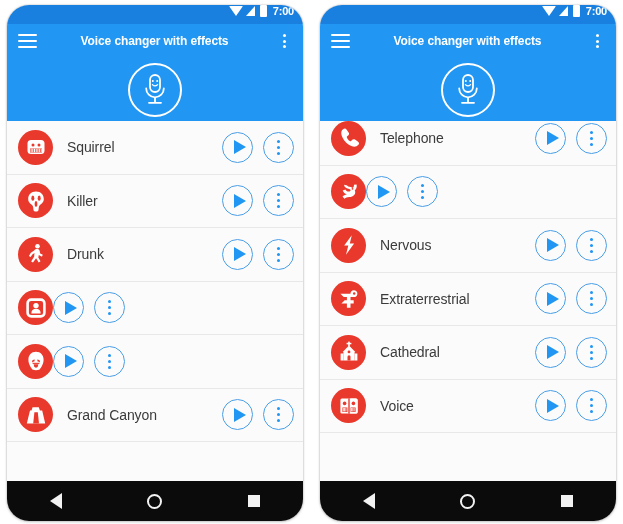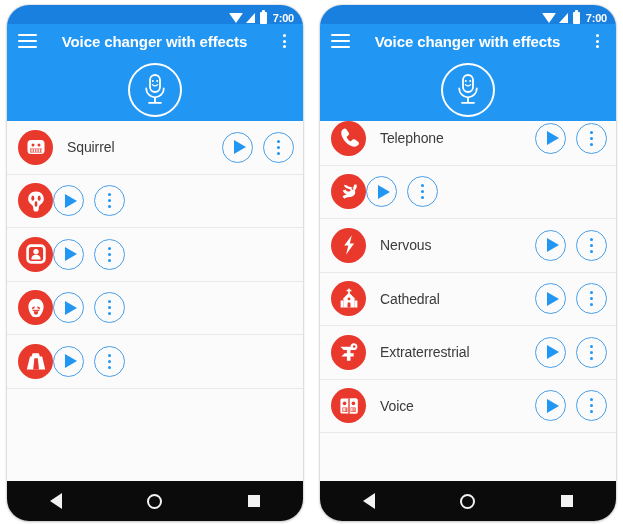--- a/index.html
+++ b/index.html
@@ -35,21 +35,21 @@
     box-shadow: 0 0 2px rgba(0,0,0,.28), 0 1px 3px rgba(0,0,0,.18);
   }
   .phone.left  { margin-left: 7px; }
   .phone.right { margin-right: 7px; }
 
   
   .statusbar {
     height: 19px;
     background: #1a80e0;
     display: flex;
-    align-items: flex-end;
+    align-items: flex-start;
     justify-content: flex-end;
     padding-right: 9px;
     box-sizing: border-box;
   }
   .status-icons {
     display: flex;
     align-items: center;
     gap: 3px;
   }
   .ic-wifi {
@@ -110,21 +110,21 @@
   .hamburger span {
     display: block;
     height: 2px;
     background: #ffffff;
     border-radius: 1px;
   }
   .appbar-title {
     flex: 1;
     text-align: center;
     color: #ffffff;
-    font-size: 15px;
+    font-size: 12px;
     font-weight: bold;
     letter-spacing: -0.1px;
     margin-right: 4px;
   }
   .overflow-dots {
     width: 16px;
     height: 18px;
     display: flex;
     flex-direction: column;
     align-items: center;
@@ -335,20 +335,40 @@
         </div>
         <div class="row">
           <div class="avatar">
             <svg width="24" height="24" viewBox="0 0 24 24">
               <path d="M12 2.5c5 0 7.8 3.4 7.8 7.4 0 3.5-2.4 4.8-3.8 6-1.4 1.2-1.2 3.2-1.5 5-.2 1.3-1.2 1.6-2.5 1.6s-2.3-.3-2.5-1.6c-.3-1.8-.1-3.8-1.5-5-1.4-1.2-3.8-2.5-3.8-6C4.2 5.9 7 2.5 12 2.5z" fill="#ffffff"></path>
               <ellipse cx="8.8" cy="9.2" rx="1.5" ry="2.6" fill="#e8392c"></ellipse>
               <ellipse cx="15.2" cy="9.2" rx="1.5" ry="2.6" fill="#e8392c"></ellipse>
               <ellipse cx="12" cy="15" rx="1.4" ry="3" fill="#e8392c"></ellipse>
             </svg>
           </div>
+          <div class="row-label">Killer</div>
+          <div class="btn-circle">
+            <span class="play-tri"></span>
+          </div>
+          <div class="btn-circle">
+            <span class="vdots">
+              <i></i>
+              <i></i>
+              <i></i>
+            </span>
+          </div>
+        </div>
+        <div class="row">
+          <div class="avatar">
+            <svg width="24" height="24" viewBox="0 0 24 24">
+              <circle cx="13.5" cy="4.3" r="2.3" fill="#ffffff"></circle>
+              <path d="M13.4 7c1.2 0 2 .8 2.2 1.8l.6 2.6 2.6 1.4-.9 1.9-3.1-1.6-.5 2.3 2.2 3.9-1.8 1.2-2.6-4.3-3.1 4.4-1.9-1.2 3-4.6.4-3.8-2.2 1.5-1.6 2.6-1.8-1 1.9-3.3 3.4-2.4c.7-.9 1.6-1.4 3.2-1.4z" fill="#ffffff"></path>
+            </svg>
+          </div>
+          <div class="row-label">Drunk</div>
           <div class="btn-circle">
             <span class="play-tri"></span>
           </div>
           <div class="btn-circle">
             <span class="vdots">
               <i></i>
               <i></i>
               <i></i>
             </span>
           </div>
@@ -392,20 +412,21 @@
             </span>
           </div>
         </div>
         <div class="row">
           <div class="avatar">
             <svg width="24" height="24" viewBox="0 0 24 24">
               <path d="M8.6 4.2h6.2l1.1 3.3h2.3l3 13H2.8l3.2-13h1.5z" fill="#ffffff"></path>
               <path d="M10.4 9.2h3.4l1.2 11.3H9.2z" fill="#e8392c"></path>
             </svg>
           </div>
+          <div class="row-label">Grand Canyon</div>
           <div class="btn-circle">
             <span class="play-tri"></span>
           </div>
           <div class="btn-circle">
             <span class="vdots">
               <i></i>
               <i></i>
               <i></i>
             </span>
           </div>
@@ -509,48 +530,48 @@
             <span class="vdots">
               <i></i>
               <i></i>
               <i></i>
             </span>
           </div>
         </div>
         <div class="row">
           <div class="avatar">
             <svg width="24" height="24" viewBox="0 0 24 24">
+              <path d="M16.8 3.3c2.2 0 3.6 1.5 3.6 3.4 0 2-1.5 3.4-3.6 3.4h-3.3v3.2h3.2v3.3h-3.2v4.1H9.9v-4.1H4.4l3.3-3.3h2.2v-3.2H6.7L3.4 6.8h10.1V6.7c0-1.9 1.3-3.4 3.3-3.4z" fill="#ffffff"></path>
+              <circle cx="17.2" cy="6.5" r="1.2" fill="#e8392c"></circle>
+            </svg>
+          </div>
+          <div class="row-label">Extraterrestrial</div>
+          <div class="btn-circle">
+            <span class="play-tri"></span>
+          </div>
+          <div class="btn-circle">
+            <span class="vdots">
+              <i></i>
+              <i></i>
+              <i></i>
+            </span>
+          </div>
+        </div>
+        <div class="row">
+          <div class="avatar">
+            <svg width="24" height="24" viewBox="0 0 24 24">
               <rect x="11.2" y="1.6" width="1.6" height="4.4" fill="#ffffff"></rect>
               <rect x="9.6" y="2.8" width="4.8" height="1.5" fill="#ffffff"></rect>
               <path d="M12 5.4 6.4 11.2v9.4h11.2v-9.4z" fill="#ffffff"></path>
               <path d="M3.6 13.4h2.8v7.2H3.6zM17.6 13.4h2.8v7.2h-2.8z" fill="#ffffff"></path>
               <circle cx="12" cy="11.9" r="1.4" fill="#e8392c"></circle>
               <path d="M10.5 20.6v-3.9a1.5 1.5 0 0 1 3 0v3.9z" fill="#e8392c"></path>
             </svg>
           </div>
           <div class="row-label">Cathedral</div>
-          <div class="btn-circle">
-            <span class="play-tri"></span>
-          </div>
-          <div class="btn-circle">
-            <span class="vdots">
-              <i></i>
-              <i></i>
-              <i></i>
-            </span>
-          </div>
-        </div>
-        <div class="row">
-          <div class="avatar">
-            <svg width="24" height="24" viewBox="0 0 24 24">
-              <path d="M16.8 3.3c2.2 0 3.6 1.5 3.6 3.4 0 2-1.5 3.4-3.6 3.4h-3.3v3.2h3.2v3.3h-3.2v4.1H9.9v-4.1H4.4l3.3-3.3h2.2v-3.2H6.7L3.4 6.8h10.1V6.7c0-1.9 1.3-3.4 3.3-3.4z" fill="#ffffff"></path>
-              <circle cx="17.2" cy="6.5" r="1.2" fill="#e8392c"></circle>
-            </svg>
-          </div>
-          <div class="row-label">Extraterrestrial</div>
           <div class="btn-circle">
             <span class="play-tri"></span>
           </div>
           <div class="btn-circle">
             <span class="vdots">
               <i></i>
               <i></i>
               <i></i>
             </span>
           </div>

